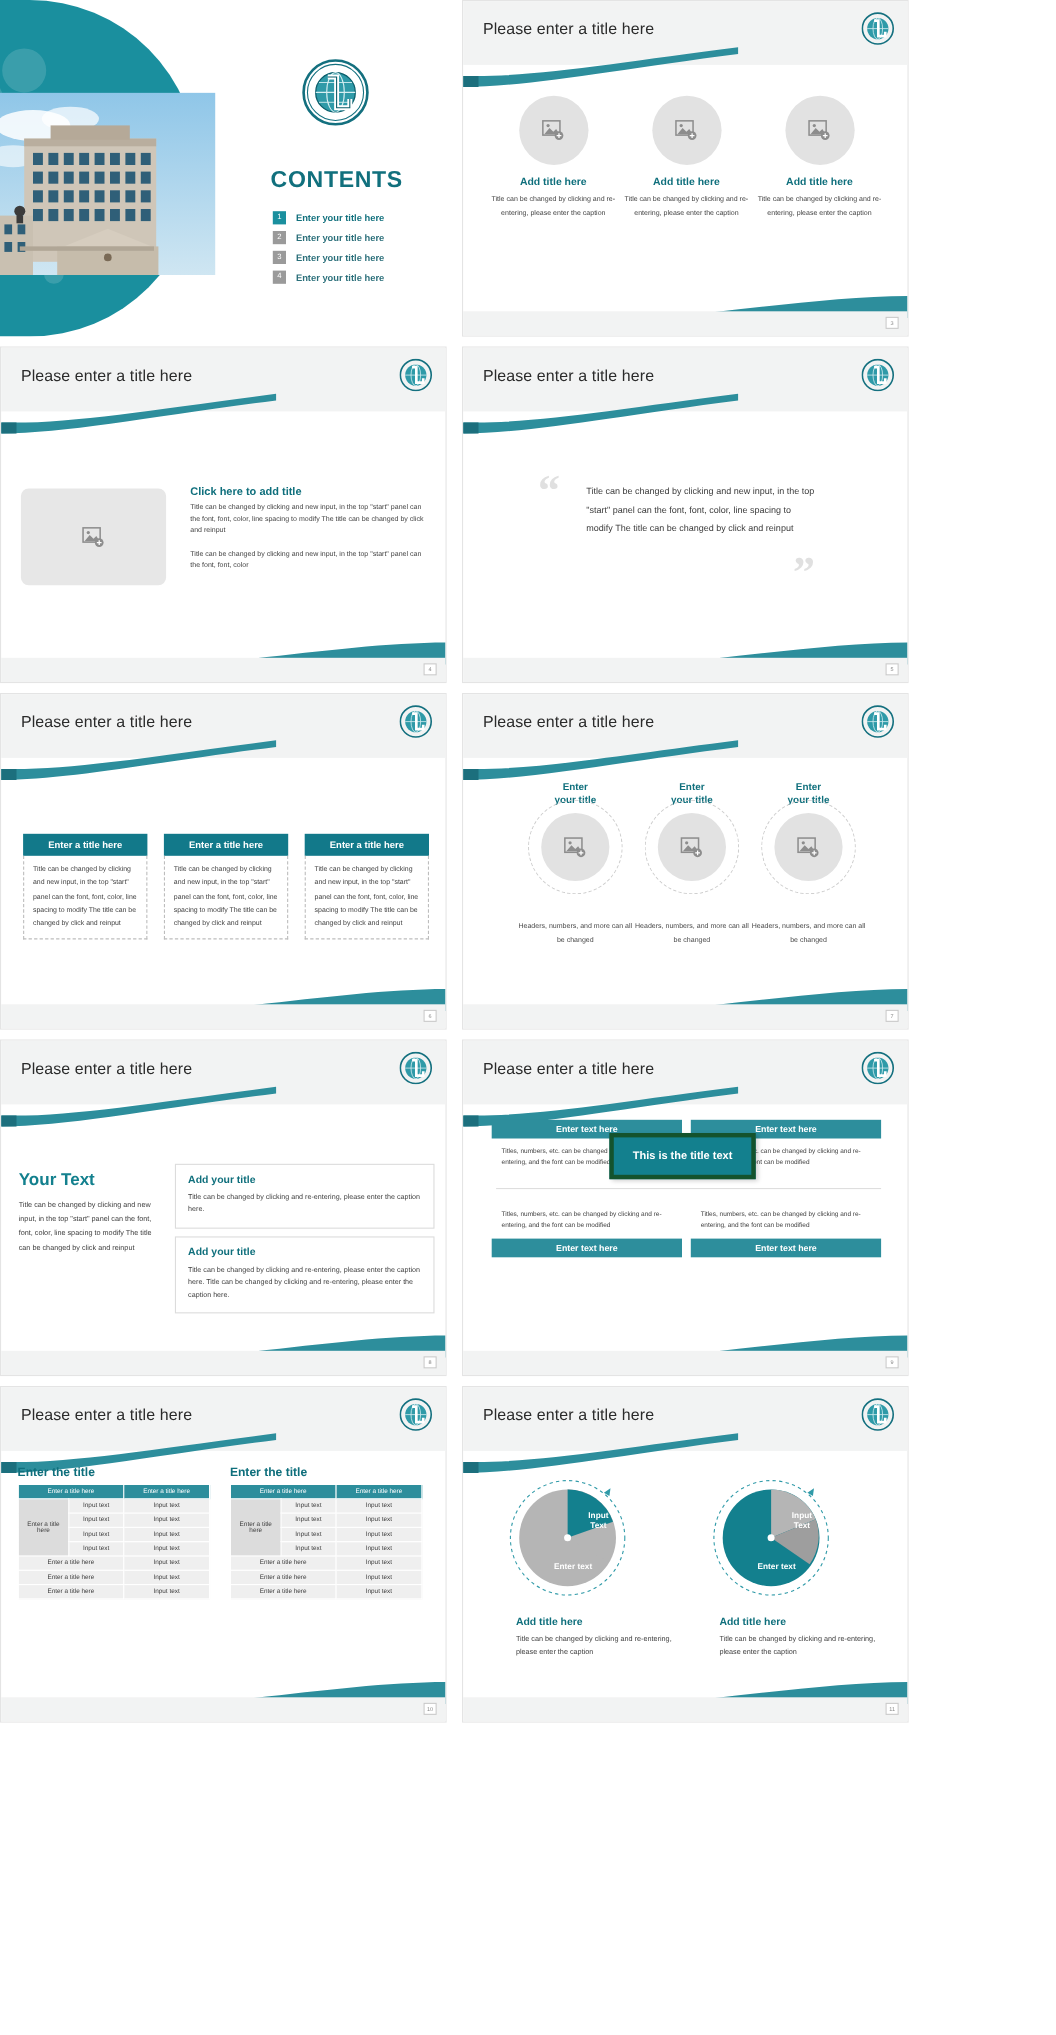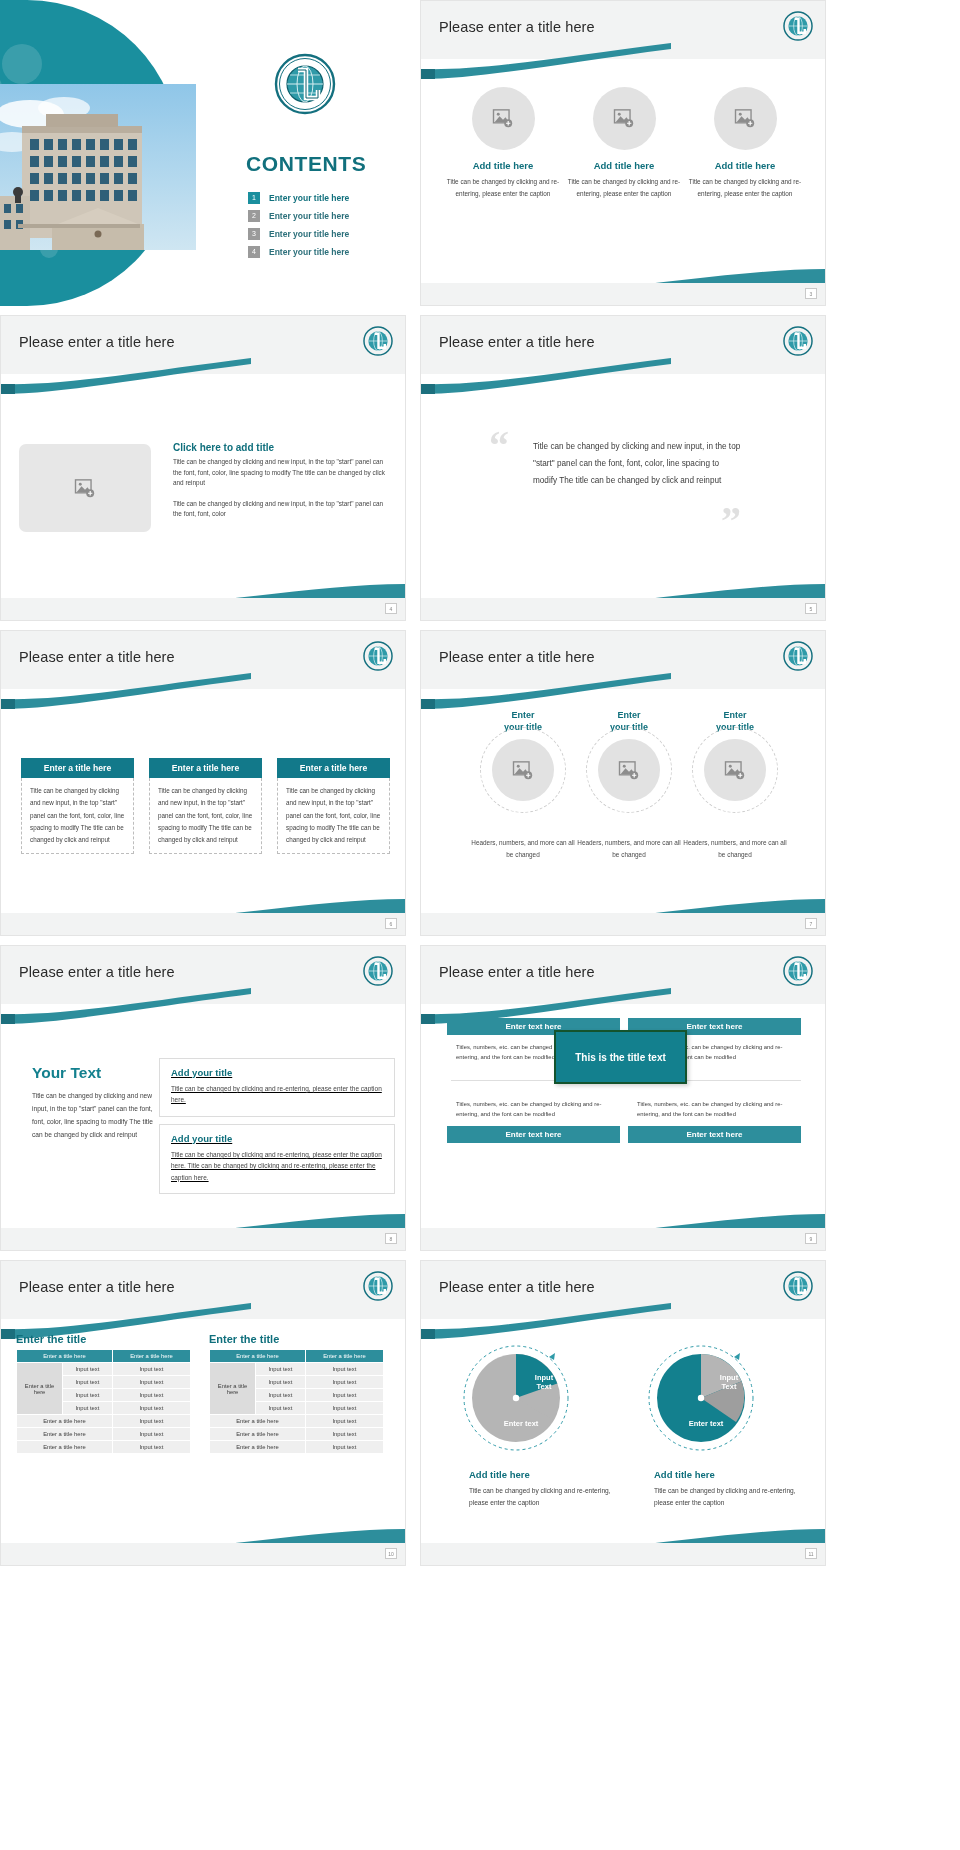--- a/index.html
+++ b/index.html
@@ -126,37 +126,37 @@
   .s6-body { border-left:1px dashed #bdbdbd; border-right:1px dashed #bdbdbd; border-bottom:1px dashed #bdbdbd; padding:7px 8px; font-size:6.3px; color:#3f3f3f; line-height:1.95; }
 
   
   .s7-item { position:absolute; top:78px; width:112px; text-align:center; }
   .s7-item h4 { font-size:9px; color:#0f6f7c; font-weight:bold; line-height:1.35; margin-bottom:6px; }
   .s7-item .ph-circle { width:62px; height:62px; margin:0 auto; }
   .s7-item p { font-size:6.4px; color:#4a4a4a; line-height:1.9; margin-top:12px; }
   .s7-dash { position:absolute; border:1px dashed #cfcfcf; border-radius:50%; width:86px; height:86px; top:24px; }
 
   
-  .s8-left { position:absolute; left:31px; top:118px; width:122px; }
+  .s8-left { position:absolute; left:16px; top:118px; width:122px; }
   .s8-left h3 { font-size:15.5px; color:#13808e; font-weight:bold; margin-bottom:8px; }
   .s8-left p { font-size:6.6px; color:#3f3f3f; line-height:1.95; }
-  .s8-box { position:absolute; left:158px; width:236px; border:1px solid #dcdcdc; padding:8px 11px 10px;text-decoration:underline; }
+  .s8-box { position:absolute; left:158px; width:236px; border:1px solid #dcdcdc; padding:8px 11px 10px; }
   .s8-box h4 { font-size:9.5px; color:#0f6f7c; font-weight:bold; margin-bottom:5px; }
   .s8-box p { font-size:6.5px; color:#414141; line-height:1.75; }
 
   
   .s9-cell { position:absolute; width:173px; }
   .s9-bar { background:#2d8e9c; color:#fff; font-size:8px; font-weight:bold; text-align:center; padding:4px 0; }
   .s9-txt { font-size:5.9px; color:#3e3e3e; line-height:1.7; padding:7px 9px; }
   .s9-center {
-    position:absolute; left:133px; top:84px; width:133px; height:54px;
+    position:absolute; left:133px; top:84px; width:133px; height:42px;
     background:#13808e; color:#fff; font-size:10px; font-weight:bold;
     display:flex; align-items:center; justify-content:center;
     box-shadow:2px 2px 4px rgba(0,0,0,.18);
-    border:2px solid #14532d;
+    border:4px solid #14532d;
   }
   .s9-hline { position:absolute; left:30px; width:350px; height:1px; background:#dedede; }
 
   
   .tbl-title { position:absolute; font-size:11px; color:#0f6f7c; font-weight:bold; }
   table.mini { border-collapse:collapse; position:absolute; }
   table.mini td, table.mini th {
     border:1px solid #ffffff; font-size:5.8px; color:#3d3d3d;
     padding:3px 4px; text-align:center; background:#efefef; font-weight:normal;
   }

